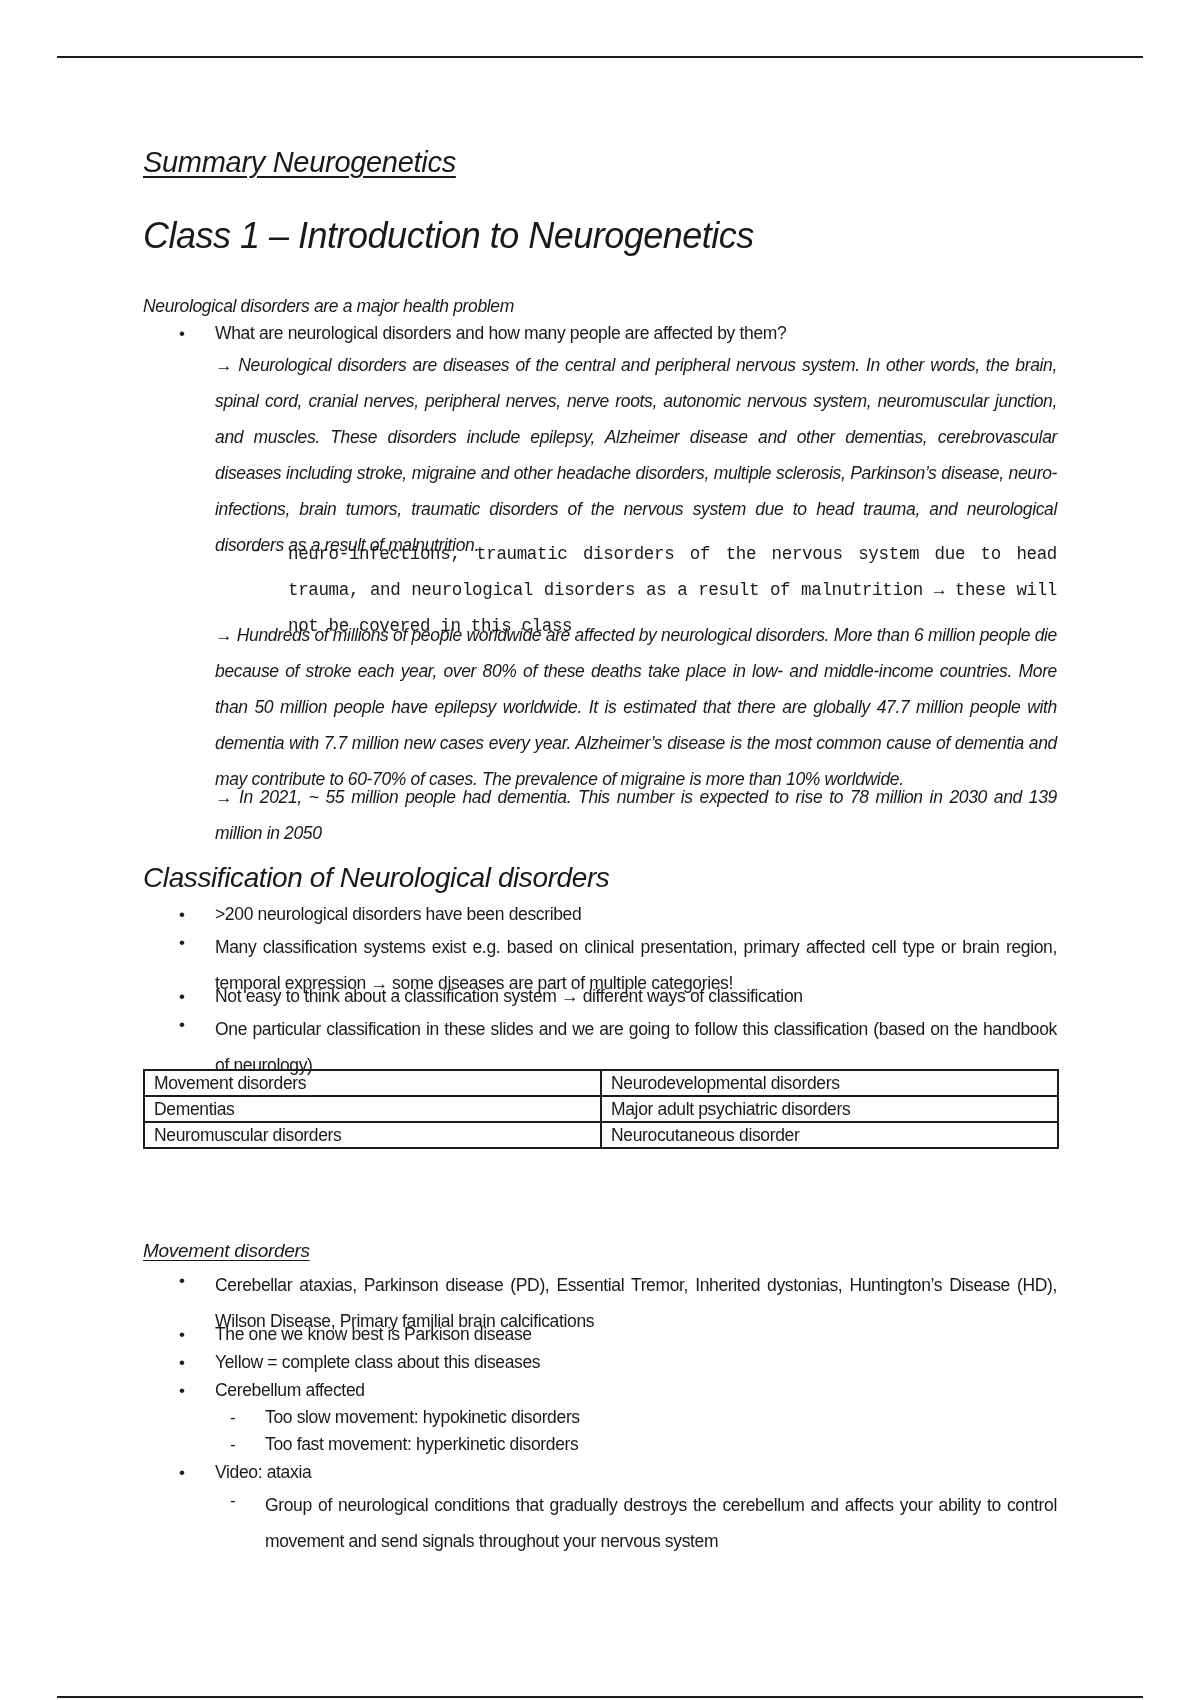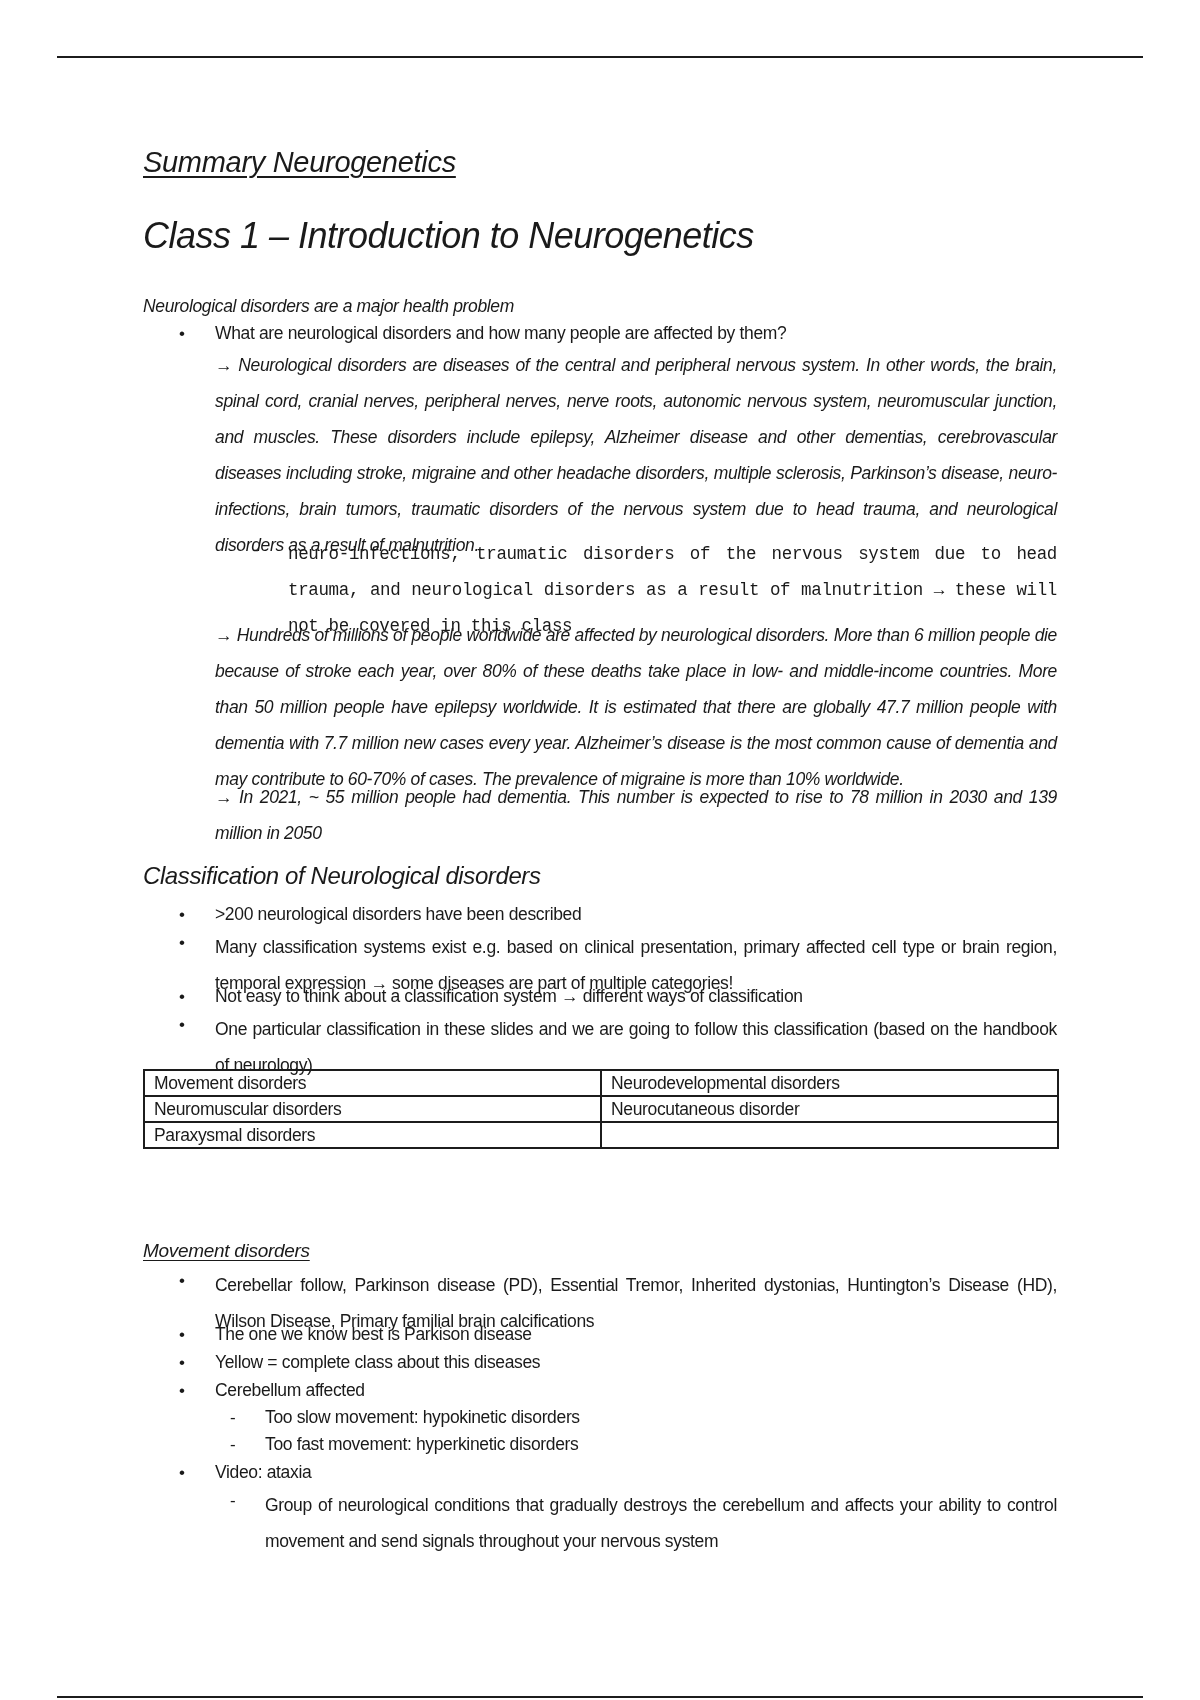--- a/index.html
+++ b/index.html
@@ -9,21 +9,21 @@
     }
     .rule { position: absolute; left: 57px; width: 1086px; height: 2px; background: #1c1c1c; }
     .rule.top { top: 56px; }
     .rule.bottom { top: 1696px; }
 
     .page { position: absolute; left: 143px; top: 0; width: 914px; }
     .abs { position: absolute; left: 0; margin: 0; font-style: italic; }
 
     .doc-title { top: 146px; font-size: 29px; text-decoration: underline; text-underline-offset: 4px; text-decoration-thickness: 2px; letter-spacing: -0.3px; }
     .h1 { top: 215px; font-size: 36px; letter-spacing: -0.5px; }
-    .h2 { top: 862px; font-size: 24px; letter-spacing: -0.4px; }
+    .h2 { top: 862px; font-size: 28px; letter-spacing: -0.4px; }
     .h3 { font-size: 19px; text-decoration: underline; text-underline-offset: 3px; letter-spacing: -0.3px; }
 
     .txt { font-size: 17.5px; line-height: 27px; letter-spacing: -0.35px; }
     .para { font-size: 17.5px; line-height: 36px; letter-spacing: -0.35px; text-align: justify; }
 
     .bullet-row { position: absolute; left: 0; width: 914px; }
     .bullet { position: absolute; left: 36px; top: 0; font-size: 17px; line-height: 27px; }
     .bullet-text { position: absolute; left: 72px; width: 842px; top: 0; }
 
     .dash { position: absolute; top: 0; font-size: 17px; line-height: 27px; }
@@ -90,35 +90,35 @@
     <colgroup>
         <col class="c1">
         <col class="c2">
       </colgroup>
     <tbody>
         <tr>
       <td>Movement disorders</td>
       <td>Neurodevelopmental disorders</td>
     </tr>
     <tr>
+      <td>Dementias</td>
+      <td>Major adult psychiatric disorders</td>
+    </tr>
+    <tr>
       <td>Neuromuscular disorders</td>
       <td>Neurocutaneous disorder</td>
-    </tr>
-    <tr>
-      <td>Paraxysmal disorders</td>
-      <td></td>
     </tr>
   </tbody>
     </table>
 
   <h4 class="abs h3" style="top:1240px; font-weight:normal;">Movement disorders</h4>
 
   <div class="bullet-row" style="top:1267px;">
     <span class="bullet">•</span>
-    <span class="bullet-text para">Cerebellar follow, Parkinson disease (PD), Essential Tremor, Inherited dystonias, Huntington’s Disease (HD), Wilson Disease, Primary familial brain calcifications</span>
+    <span class="bullet-text para">Cerebellar ataxias, Parkinson disease (PD), Essential Tremor, Inherited dystonias, Huntington’s Disease (HD), Wilson Disease, Primary familial brain calcifications</span>
   </div>
   <div class="bullet-row" style="top:1321px;">
     <span class="bullet">•</span>
     <span class="bullet-text txt">The one we know best is Parkison disease</span>
   </div>
   <div class="bullet-row" style="top:1349px;">
     <span class="bullet">•</span>
     <span class="bullet-text txt">Yellow = complete class about this diseases</span>
   </div>
   <div class="bullet-row" style="top:1377px;">

